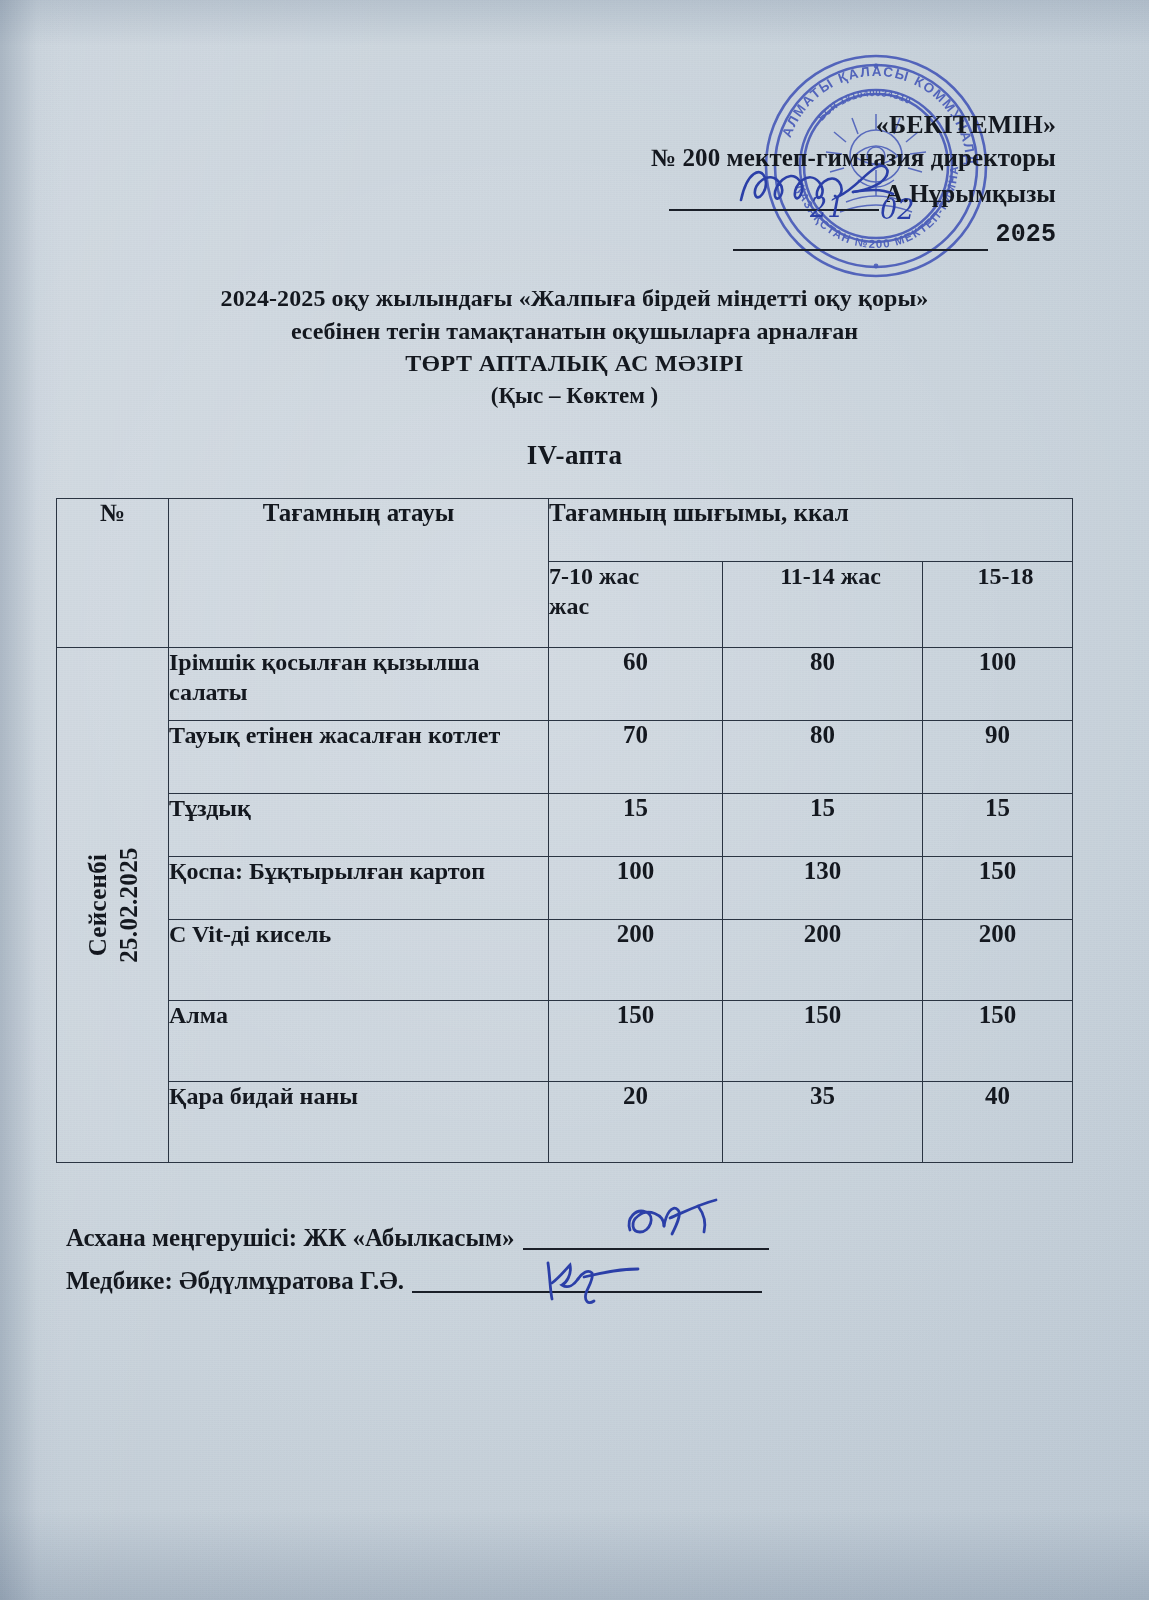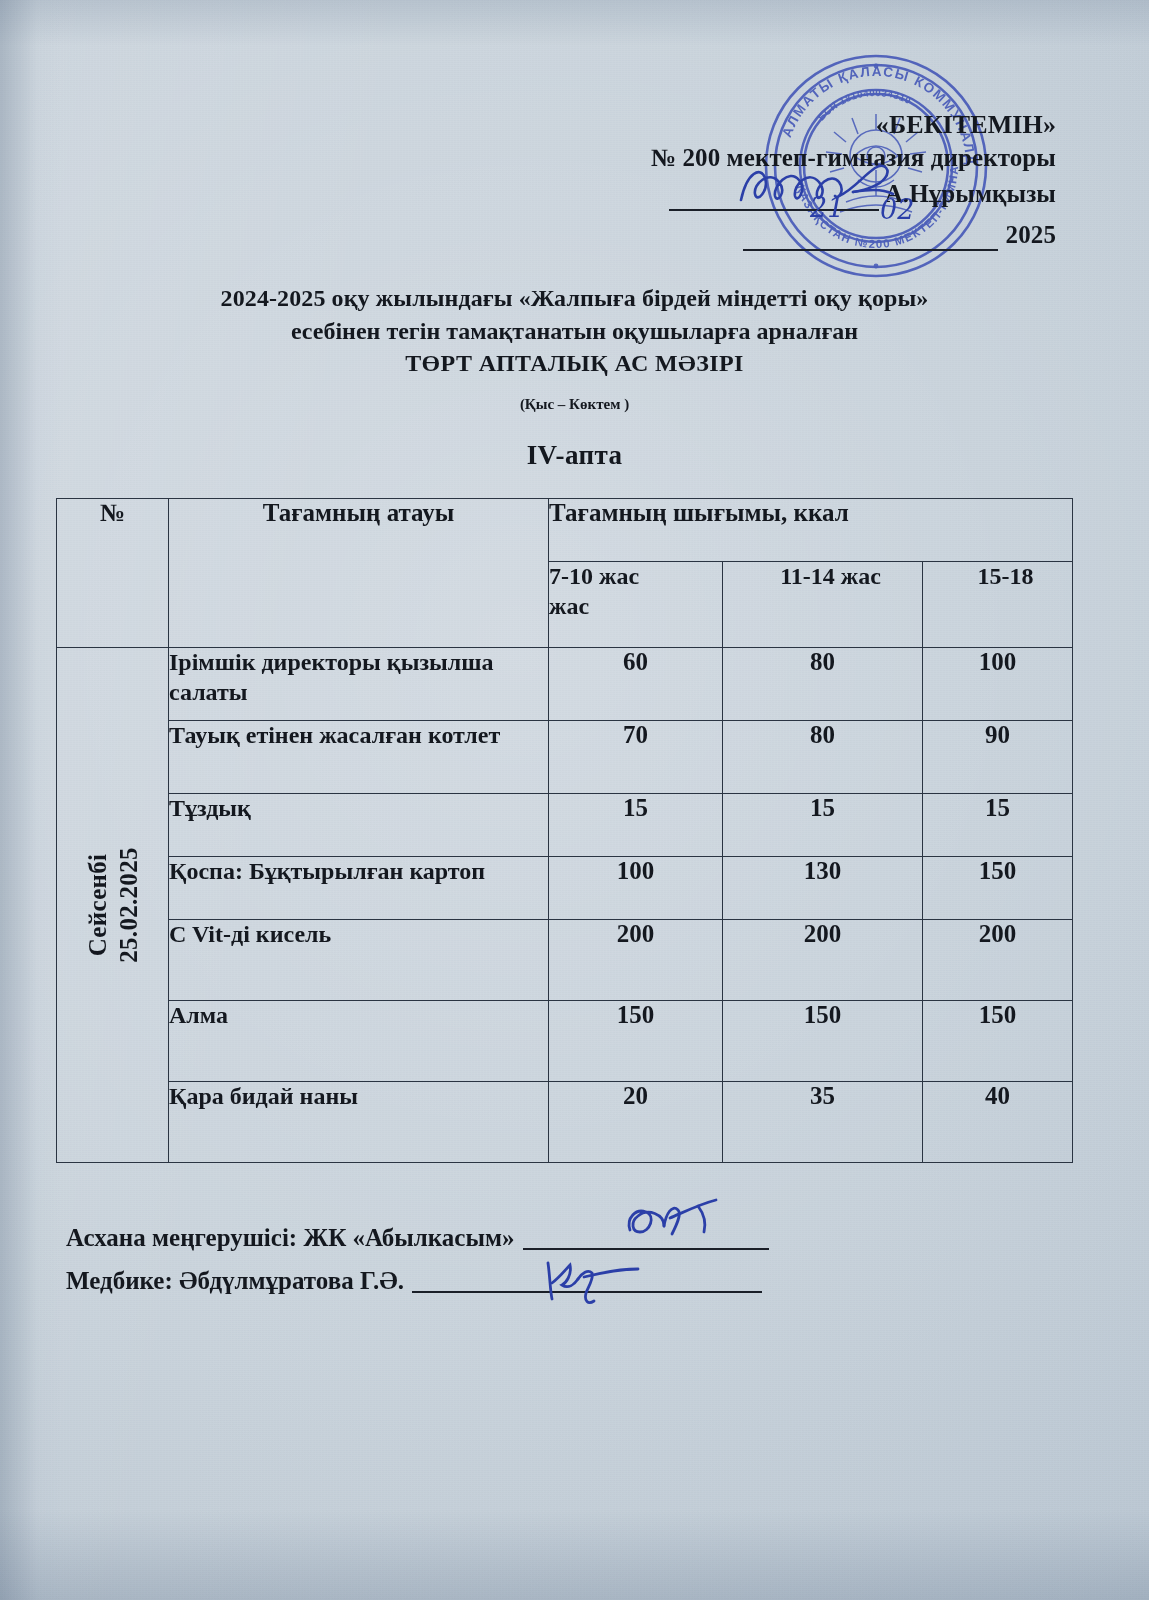--- a/index.html
+++ b/index.html
@@ -86,20 +86,21 @@
     width: 210px;
     border-bottom: 2px solid #1a1f28;
     height: 26px;
   }
   .approval .date-row {
     display: flex;
     align-items: flex-end;
     justify-content: flex-end;
     gap: 8px;
     margin-top: 8px;
+    font-family: Liberation Mono, monospace;
   }
   .approval .date-line {
     width: 255px;
     border-bottom: 2px solid #1a1f28;
     height: 24px;
   }
   .approval .year { font-size: 25px; }
 
   
   .stamp {
@@ -132,21 +133,21 @@
     position: absolute;
     left: 0; right: 0;
     top: 282px;
     text-align: center;
     font-weight: bold;
     line-height: 1.36;
   }
   .title-block .t1 { font-size: 24px; letter-spacing: 0.1px; }
   .title-block .t2 { font-size: 24px; }
   .title-block .t3 { font-size: 24px; letter-spacing: 0.4px; }
-  .title-block .t4 { font-size: 15px; margin-top: 14px; }
+  .title-block .t4 { font-size: 23px; margin-top: 0; }
 
   .week-label {
     position: absolute;
     left: 0; right: 0;
     top: 440px;
     text-align: center;
     font-size: 27px;
     font-weight: bold;
     letter-spacing: 0.4px;
   }
@@ -383,21 +384,21 @@
         </tr>
       </thead>
       <tbody>
         <tr class="r-tall">
           <td class="day-cell" rowspan="7">
             <div class="day-rot">
               <span>Сейсенбі</span>
               <span class="d2">25.02.2025</span>
             </div>
           </td>
-          <td class="dish">Ірімшік директоры қызылша салаты</td>
+          <td class="dish">Ірімшік қосылған қызылша салаты</td>
           <td class="val">60</td>
           <td class="val">80</td>
           <td class="val">100</td>
         </tr>
         <tr class="r-tall">
           <td class="dish">Тауық етінен жасалған котлет</td>
           <td class="val">70</td>
           <td class="val">80</td>
           <td class="val">90</td>
         </tr>

